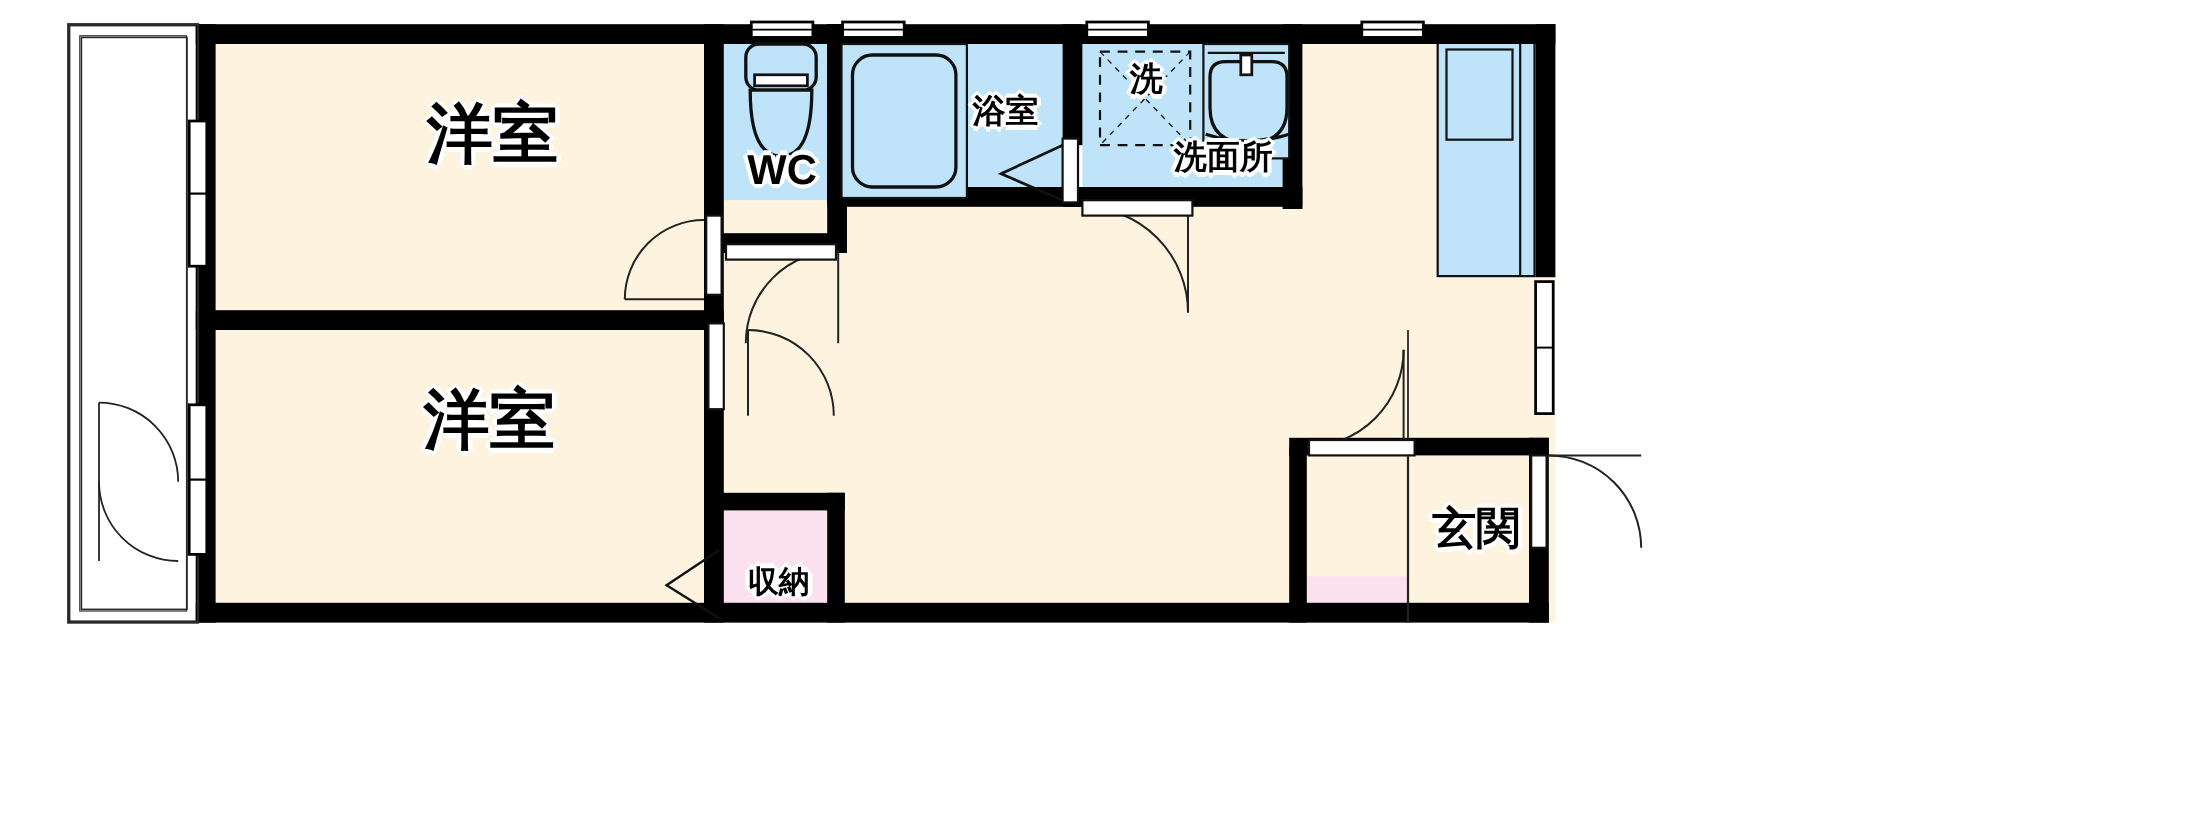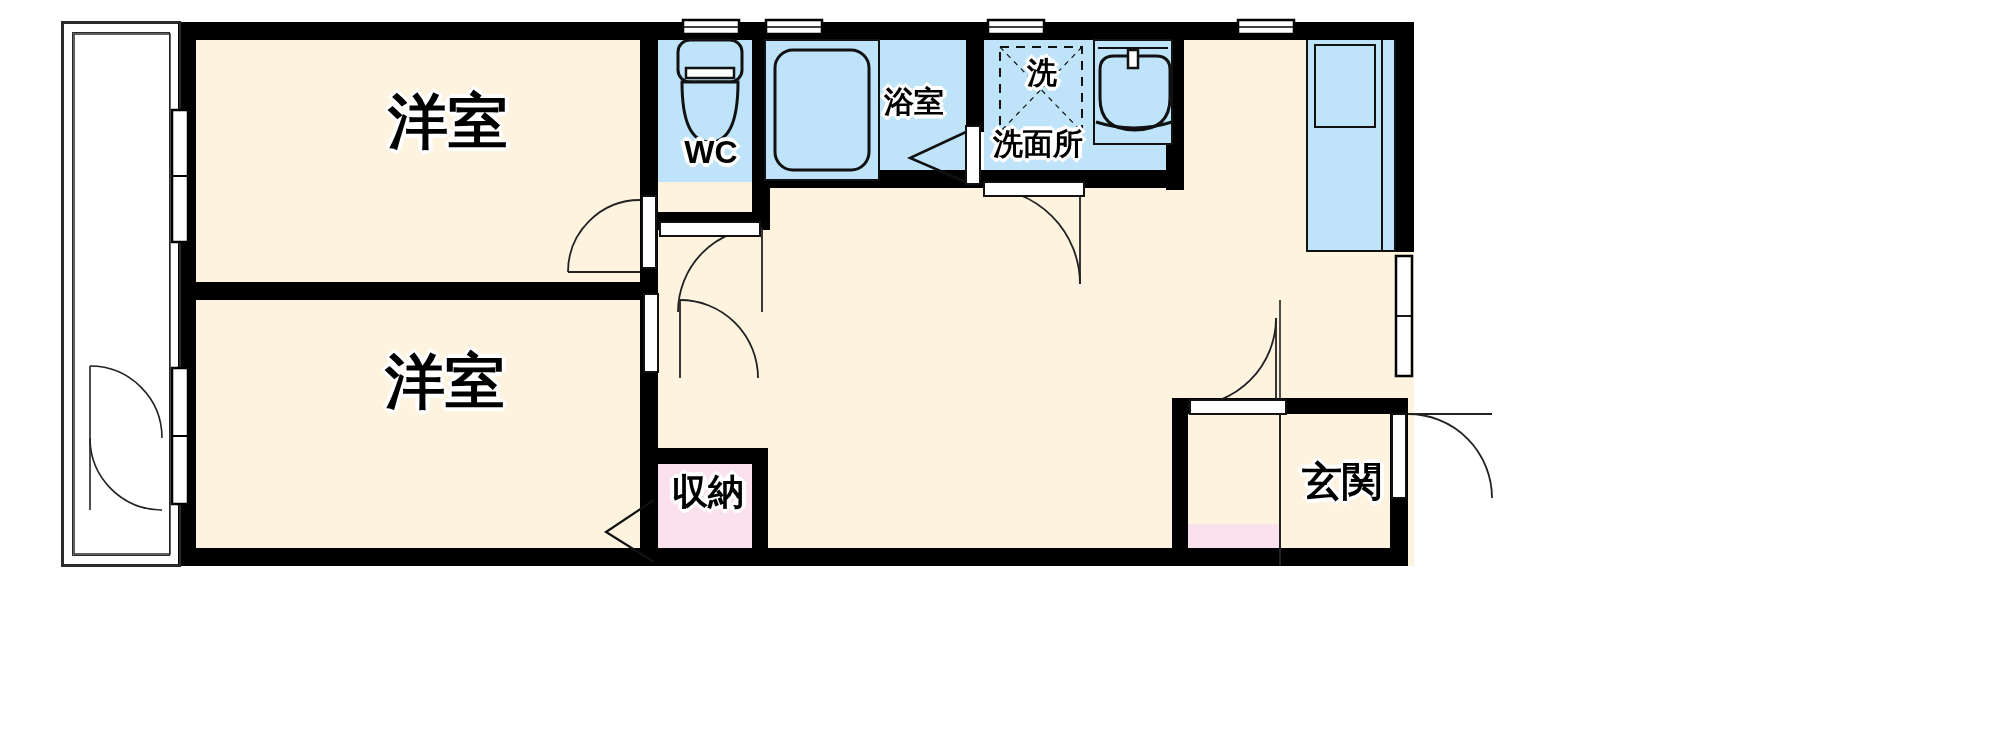--- a/index.html
+++ b/index.html
@@ -218,40 +218,40 @@
   </svg>
 
   <div class="label" style="left:338px;top:90px;width:220px;font-size:60px;">
     <span class="l1">洋室</span>
   </div>
 
   <div class="label" style="left:320px;top:350px;width:250px;font-size:60px;">
     <span class="l1">洋室</span>
   </div>
 
-  <div class="label" style="left:664px;top:135px;width:94px;font-size:32px;text-align:center;">
+  <div class="label" style="left:664px;top:135px;width:94px;font-size:38px;text-align:center;">
     <span class="l1">WC</span>
   </div>
 
   <div class="label" style="left:862px;top:88px;width:104px;font-size:30px;font-family:Liberation Mono, monospace;">
     <span class="l1">浴室</span>
   </div>
 
   <div class="label" style="left:1016px;top:57px;width:52px;font-size:30px;">
     <span class="l1">洗</span>
   </div>
 
-  <div class="label" style="left:968px;top:128px;width:140px;font-size:30px;">
+  <div class="label" style="left:1042px;top:128px;width:140px;font-size:30px;">
     <span class="l1">洗面所</span>
   </div>
 
   <div class="label" style="left:860px;top:305px;width:280px;font-size:62px;">
   </div>
 
-  <div class="label" style="left:658px;top:473px;width:100px;font-size:36px;">
+  <div class="label" style="left:658px;top:514px;width:100px;font-size:28px;">
     <span class="l1">収納</span>
   </div>
 
   <div class="label" style="left:1290px;top:460px;width:104px;font-size:40px;">
     <span class="l1">玄関</span>
   </div>
 
 </div>
 
 </body></html>

